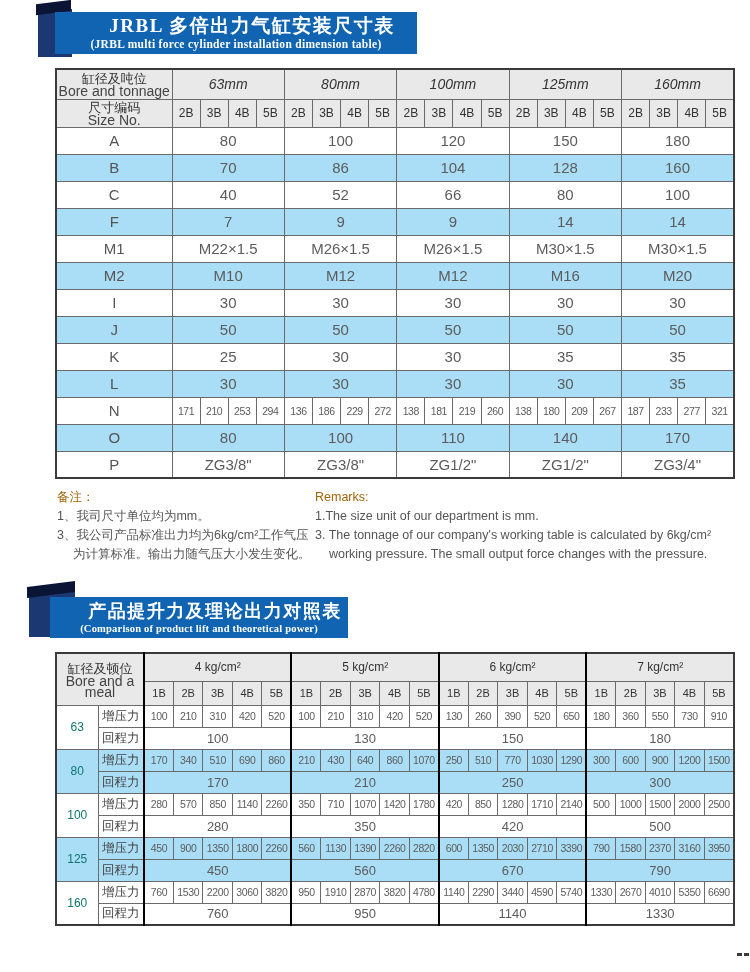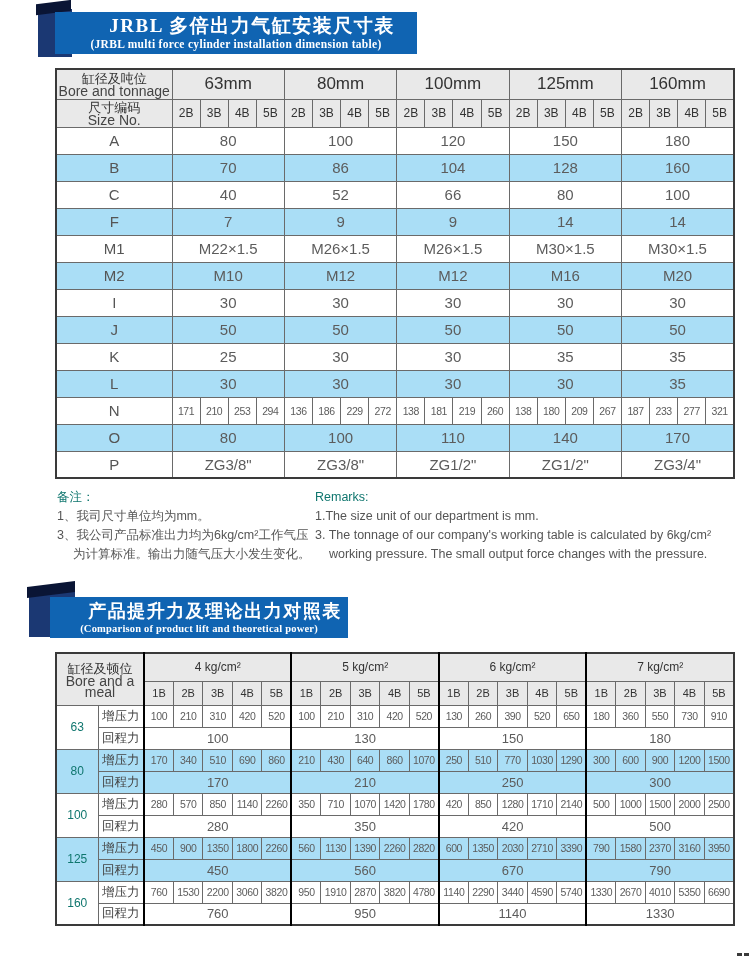--- a/index.html
+++ b/index.html
@@ -29,32 +29,32 @@
   thead th{background:#e9e9e9;color:#333;}
   tr.shade th,tr.shade td{background:#aadef6;}
   .zh{font-size:13px;color:#333;line-height:15px;}
   .en{font-size:14px;color:#444;line-height:11px;}
 
   
   #t1{top:68px;border-radius:32px;}
   #t1 thead tr:first-child{height:30px;}
   #t1 thead tr:last-child{height:28px;}
   #t1 tbody tr{height:27px;}
-  #t1 .size{font-size:17px;}
+  #t1 .size{font-size:14px;font-style:italic;}
   #t1 .sub{font-size:12px;}
   #t1 .rlabel{font-size:15px;color:#555;}
   #t1 .val{font-size:15px;color:#5c5c5c;}
   #t1 .sm{font-size:10.5px;letter-spacing:-0.4px;}
   #t1 .grp{border-left:1px solid #4a4a4a;}
 
   
   #remarks{position:absolute;left:57px;top:488px;width:668px;display:flex;}
   #remarks .col-zh{width:258px;}
   #remarks .col-en{flex:1;}
-  .remark-title{font-size:12.5px;color:#0f766e;line-height:19px;}
+  .remark-title{font-size:12.5px;color:#a16207;line-height:19px;}
   .remark-line{font-size:12.5px;color:#555;line-height:19px;white-space:pre-wrap;}
 
   
   #t2{top:652px;}
   #t2 thead tr:first-child{height:28px;padding-left:29px;}
   #t2 thead tr:last-child{height:24px;}
   #t2 tbody tr{height:22px;}
   #t2 .press{font-size:12px;}
   #t2 .sub{font-size:11px;}
   #t2 .bore{font-size:12px;color:#0f766e;}

